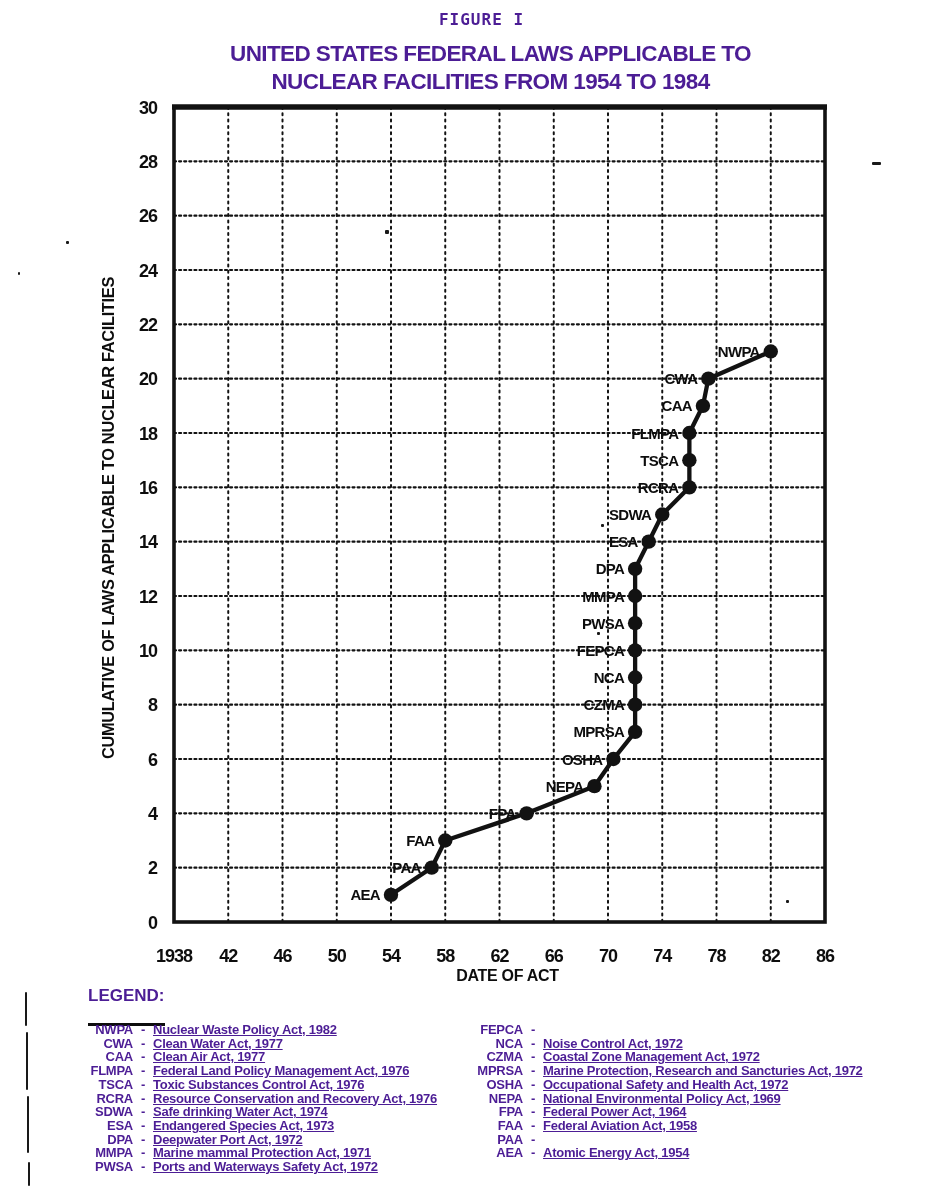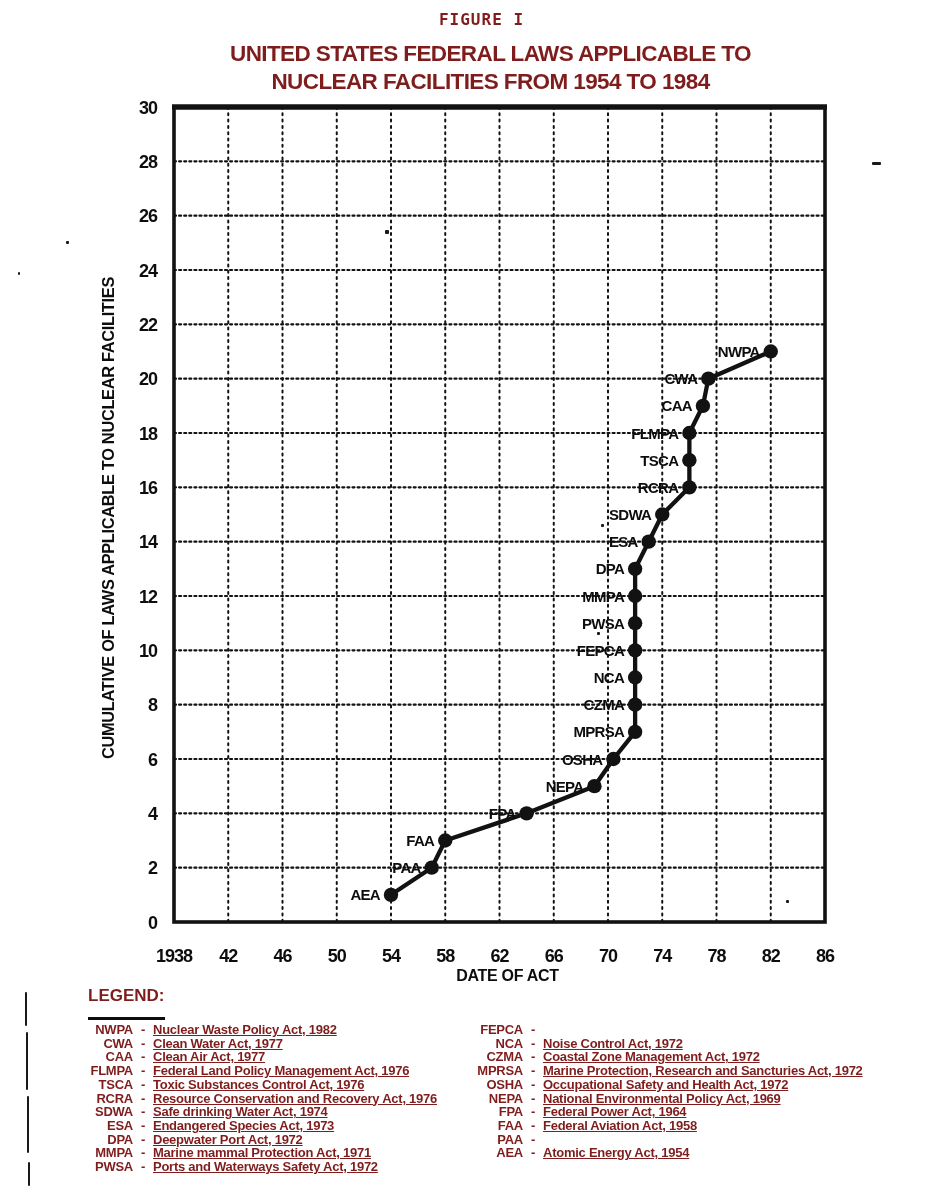--- a/index.html
+++ b/index.html
@@ -1,30 +1,30 @@
 <!DOCTYPE html>
 <html><head>
 <meta charset="utf-8">
 <style>
   html,body{margin:0;padding:0;background:#f4f4f2;}
   #page{position:relative;width:931px;height:1200px;background:#ffffff;overflow:hidden;
-        font-family:"Liberation Sans",sans-serif;color:#7f1d1d;}
+        font-family:"Liberation Sans",sans-serif;color:#4c1d95;}
   
   #figure-label{position:absolute;top:10px;left:16px;width:931px;text-align:center;
         font-family:"DejaVu Sans Mono",monospace;font-weight:700;font-size:16px;letter-spacing:1px;}
   #chart-title{position:absolute;top:40px;left:25px;width:931px;text-align:center;
         font-weight:700;font-size:22.5px;line-height:28px;letter-spacing:-0.6px;}
   
   #chart{position:absolute;left:0;top:0;width:931px;height:1000px;}
   .tick{font:700 18px "Liberation Sans",sans-serif;letter-spacing:-1px;fill:#0d0d0d;}
   .axlabel{font:700 16px "Liberation Sans",sans-serif;letter-spacing:-0.3px;fill:#0d0d0d;}
   .ptlabel{font:700 15px "Liberation Sans",sans-serif;letter-spacing:-0.7px;fill:#0d0d0d;}
   
   #legend-heading{position:absolute;left:88px;top:986px;font-weight:700;font-size:17px;
-        border-bottom:3px solid #0d0d0d;padding-bottom:11px;}
+        border-bottom:3px solid #0d0d0d;padding-bottom:17px;}
   .lcol{position:absolute;top:1023px;font-weight:700;font-size:13px;letter-spacing:-0.25px;line-height:13.7px;}
   #legend-col-0{left:85px;width:375px;}
   #legend-col-1{left:462px;width:460px;}
   .lrow{display:flex;}
   #legend-col-0 .abbr{width:48px;text-align:right;flex:none;}
   #legend-col-1 .abbr{width:61px;text-align:right;flex:none;}
   .dash{width:20px;text-align:center;flex:none;}
   .name{flex:1;white-space:nowrap;text-decoration:underline;}
   
   .art{position:absolute;background:#191919;border-radius:1px;}

